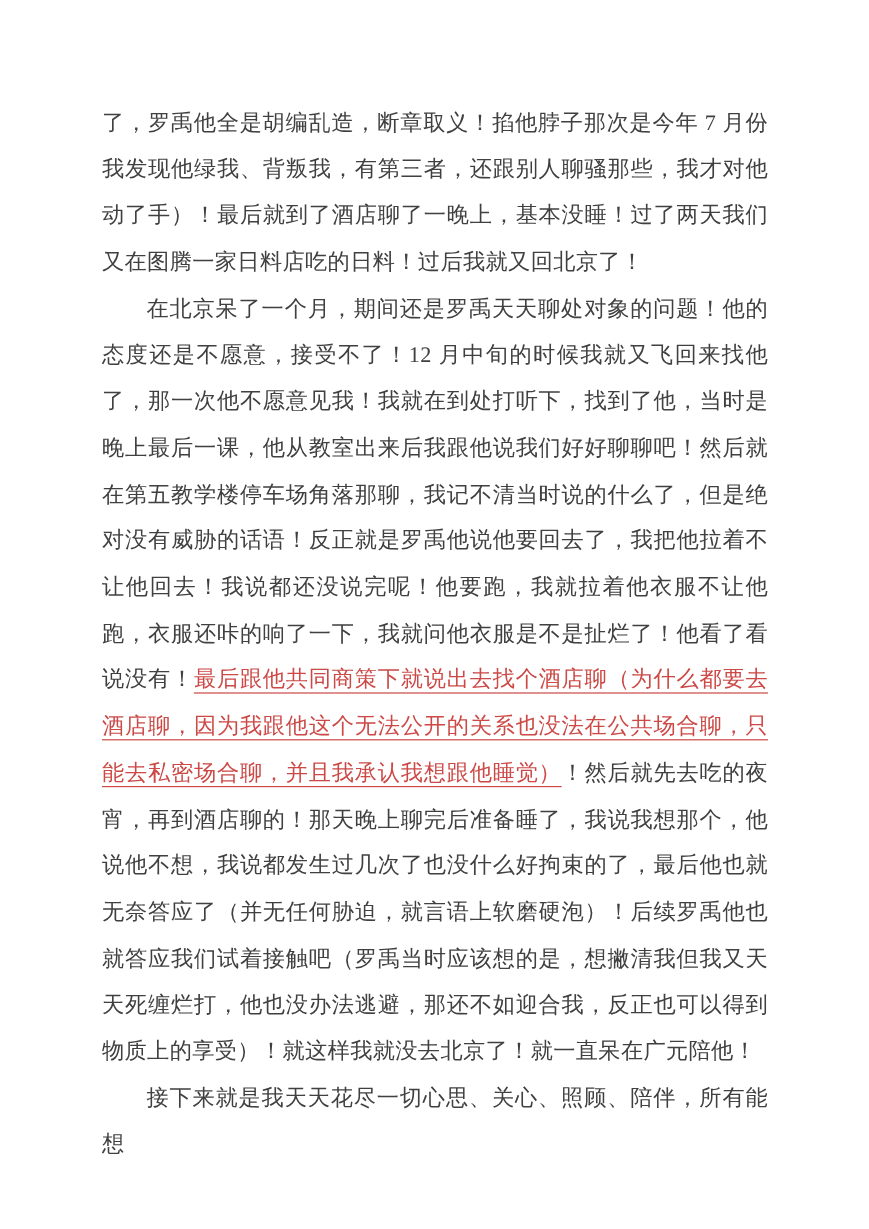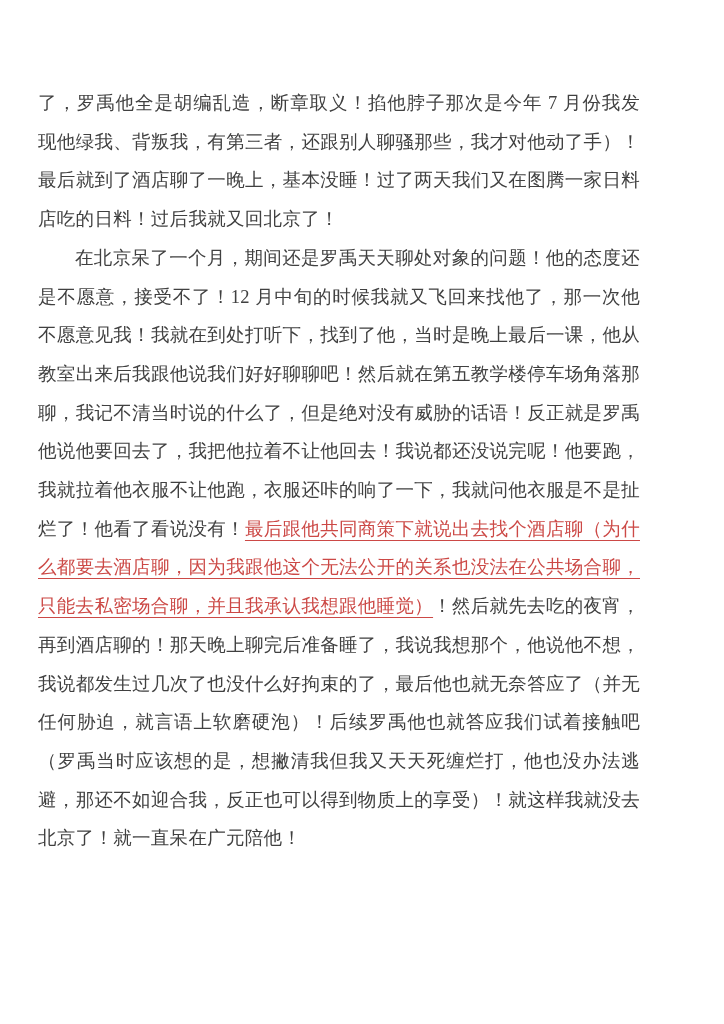--- a/index.html
+++ b/index.html
@@ -11,21 +11,21 @@
     width: 724px;
     height: 1024px;
     overflow: hidden;
     font-family: "Liberation Serif", "DejaVu Serif", serif;
   }
   .doc-page {
     box-sizing: border-box;
     width: 724px;
     height: 1024px;
     background: #ffffff;
-    padding: 84px 84px 0 38px;
+    padding: 84px 84px 0 85px;
   }
   .para {
     margin: 0;
     font-size: 18.5px;
     line-height: 38.7px;
     color: #404040;
     text-align: justify;
     letter-spacing: 0.3px;
     word-break: break-all;
   }
@@ -39,13 +39,14 @@
     text-decoration-thickness: 1.2px;
     text-underline-offset: 5px;
   }
 </style>
 </head>
 <body>
 
 <div class="doc-page">
   <p class="para"><span>了，罗禹他全是胡编乱造，断章取义！掐他脖子那次是今年 7 月份我发现他绿我、背叛我，有第三者，还跟别人聊骚那些，我才对他动了手）！最后就到了酒店聊了一晚上，基本没睡！过了两天我们又在图腾一家日料店吃的日料！过后我就又回北京了！</span></p>
   <p class="para indent"><span>在北京呆了一个月，期间还是罗禹天天聊处对象的问题！他的态度还是不愿意，接受不了！12 月中旬的时候我就又飞回来找他了，那一次他不愿意见我！我就在到处打听下，找到了他，当时是晚上最后一课，他从教室出来后我跟他说我们好好聊聊吧！然后就在第五教学楼停车场角落那聊，我记不清当时说的什么了，但是绝对没有威胁的话语！反正就是罗禹他说他要回去了，我把他拉着不让他回去！我说都还没说完呢！他要跑，我就拉着他衣服不让他跑，衣服还咔的响了一下，我就问他衣服是不是扯烂了！他看了看说没有！</span><span class="seg-red">最后跟他共同商策下就说出去找个酒店聊（为什么都要去酒店聊，因为我跟他这个无法公开的关系也没法在公共场合聊，只能去私密场合聊，并且我承认我想跟他睡觉）</span><span>！然后就先去吃的夜宵，再到酒店聊的！那天晚上聊完后准备睡了，我说我想那个，他说他不想，我说都发生过几次了也没什么好拘束的了，最后他也就无奈答应了（并无任何胁迫，就言语上软磨硬泡）！后续罗禹他也就答应我们试着接触吧（罗禹当时应该想的是，想撇清我但我又天天死缠烂打，他也没办法逃避，那还不如迎合我，反正也可以得到物质上的享受）！就这样我就没去北京了！就一直呆在广元陪他！</span></p>
+  <p class="para indent"><span>接下来就是我天天花尽一切心思、关心、照顾、陪伴，所有能想</span></p>
 </div>
 
 </body></html>

